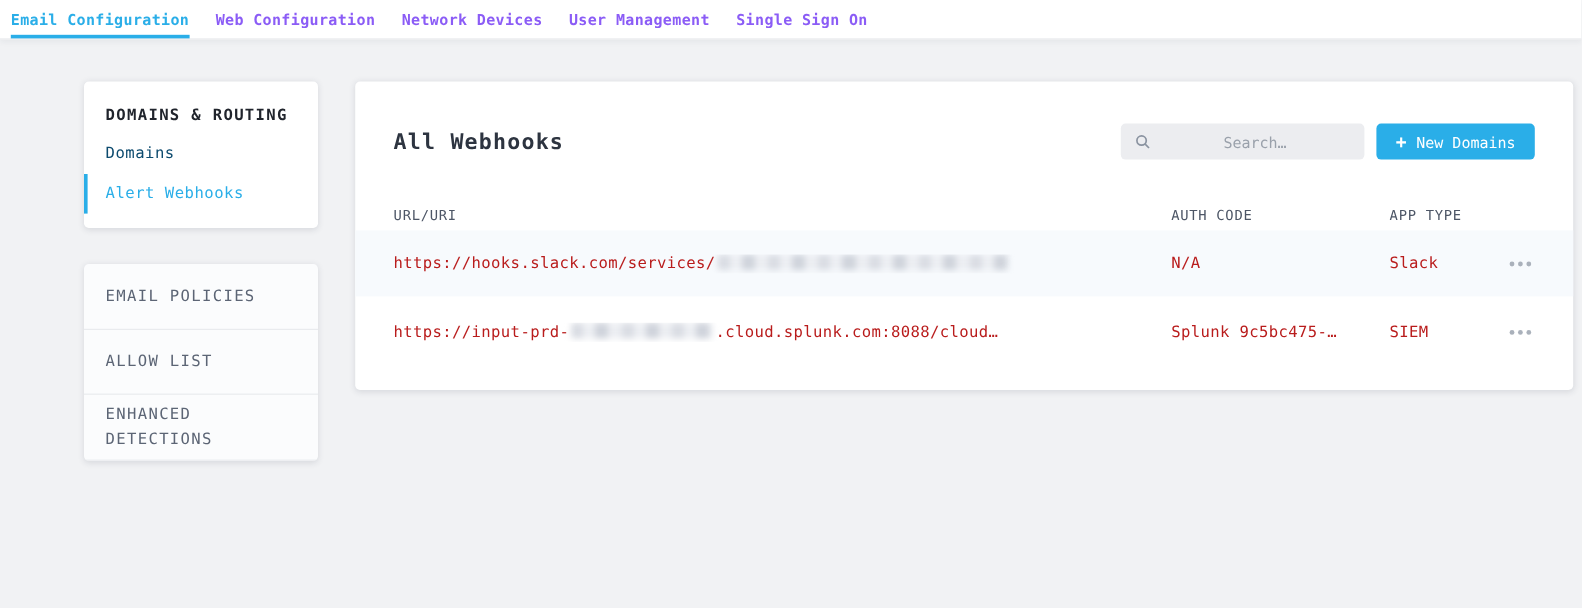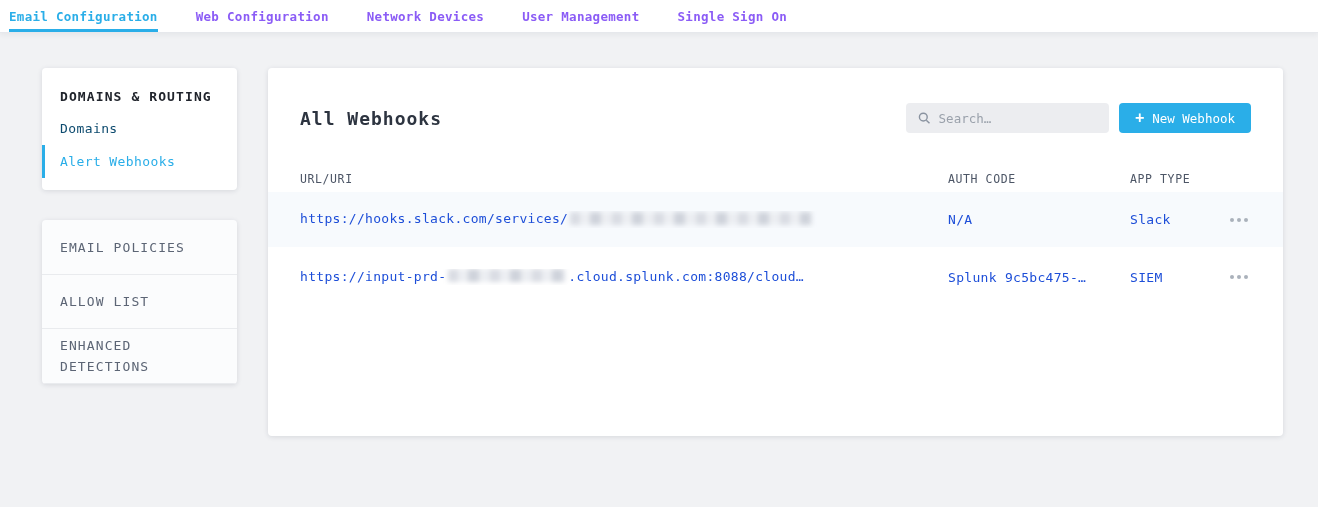--- a/index.html
+++ b/index.html
@@ -12,21 +12,21 @@
 
   
   .tabbar {
     position: relative;
     height: 33px;
     background: #ffffff;
     border-bottom: 1px solid #e6e8ec;
     box-shadow: 0 2px 5px rgba(40,50,70,0.06);
     display: flex;
     align-items: stretch;
-    gap: 38px;
+    gap: 22px;
     padding-left: 9px;
     z-index: 5;
   }
   .tab {
     position: relative;
     display: flex;
     align-items: center;
     font-size: 12.5px;
     font-weight: bold;
     color: #8b5cf6;
@@ -41,20 +41,21 @@
     left: 0; right: 0; bottom: 0;
     height: 3px;
     background: #2aaee8;
   }
 
   
   .page {
     display: flex;
     align-items: flex-start;
     padding-top: 35px;
+    padding-left: 28px;
   }
   .sidebar { width: 195px; margin-left: 42px; flex: none; }
   .maincol { flex: none; width: 1015px; margin-left: 31px; }
 
   .card {
     background: #ffffff;
     border-radius: 4px;
     box-shadow: 0 1px 5px rgba(40,50,70,0.13);
   }
 
@@ -98,21 +99,21 @@
     border-bottom: 1px solid #e9ebee;
     cursor: pointer;
     line-height: 21px;
   }
   .acc-item:nth-child(1) { height: 55px; }
   .acc-item:nth-child(2) { height: 54px; }
   .acc-item:nth-child(3) { height: 55px; }
   .acc-item:nth-child(4) { height: 72px; border-bottom: none; }
 
   
-  .main-card { height: 368px; padding: 0 32px; }
+  .main-card { height: 257px; padding: 0 32px; }
   .main-header {
     display: flex;
     align-items: center;
     justify-content: space-between;
     padding-top: 35px;
     height: 65px;
   }
   .page-title {
     font-size: 18px;
     font-weight: bold;
@@ -132,20 +133,21 @@
     cursor: text;
   }
   .searchbox input {
     border: none;
     outline: none;
     background: transparent;
     font-family: inherit;
     font-size: 12.5px;
     color: #555e6d;
     width: 100%;
+    text-align: center;
   }
   .searchbox input::placeholder { color: #9aa1ab; }
   .btn-primary {
     display: flex;
     align-items: center;
     gap: 8px;
     height: 30px;
     padding: 0 16px;
     background: #2aaee8;
     border: none;
@@ -166,21 +168,21 @@
     align-items: center;
     padding: 0 32px;
   }
   .thead {
     height: 26px;
     font-size: 11.5px;
     font-weight: normal;
     color: #4d5666;
     letter-spacing: 0.6px;
   }
-  .trow { font-size: 13px; color: #1d4ed8; letter-spacing: 0.3px; }
+  .trow { font-size: 13px; color: #b91c1c; letter-spacing: 0.3px; }
   .trow.alt { background: #f7fafd; }
   .trow:nth-child(2) { height: 55px; }
   .trow:nth-child(3) { height: 60px; }
   .cell-url { white-space: nowrap; overflow: hidden; }
   .redact {
     display: inline-block;
     vertical-align: middle;
     height: 13px;
     border-radius: 2px;
     margin: 0 2px 3px 2px;
@@ -243,21 +245,21 @@
           <div class="searchbox">
             <svg width="14" height="14" viewBox="0 0 14 14" fill="none" stroke="#8a93a0" stroke-width="1.6">
               <circle cx="6" cy="6" r="4.4"></circle>
               <line x1="9.4" y1="9.4" x2="13" y2="13"></line>
             </svg>
             <input type="text" placeholder="Search…" style="">
           </div>
 
           <button class="btn-primary">
             <span class="btn-plus">+</span>
-            <span>New Webhook</span>
+            <span>New Domains</span>
           </button>
         </div>
       </div>
 
       <div class="table">
 
         <div class="thead">
           <div>URL/URI</div>
           <div>AUTH CODE</div>
           <div>APP TYPE</div>

